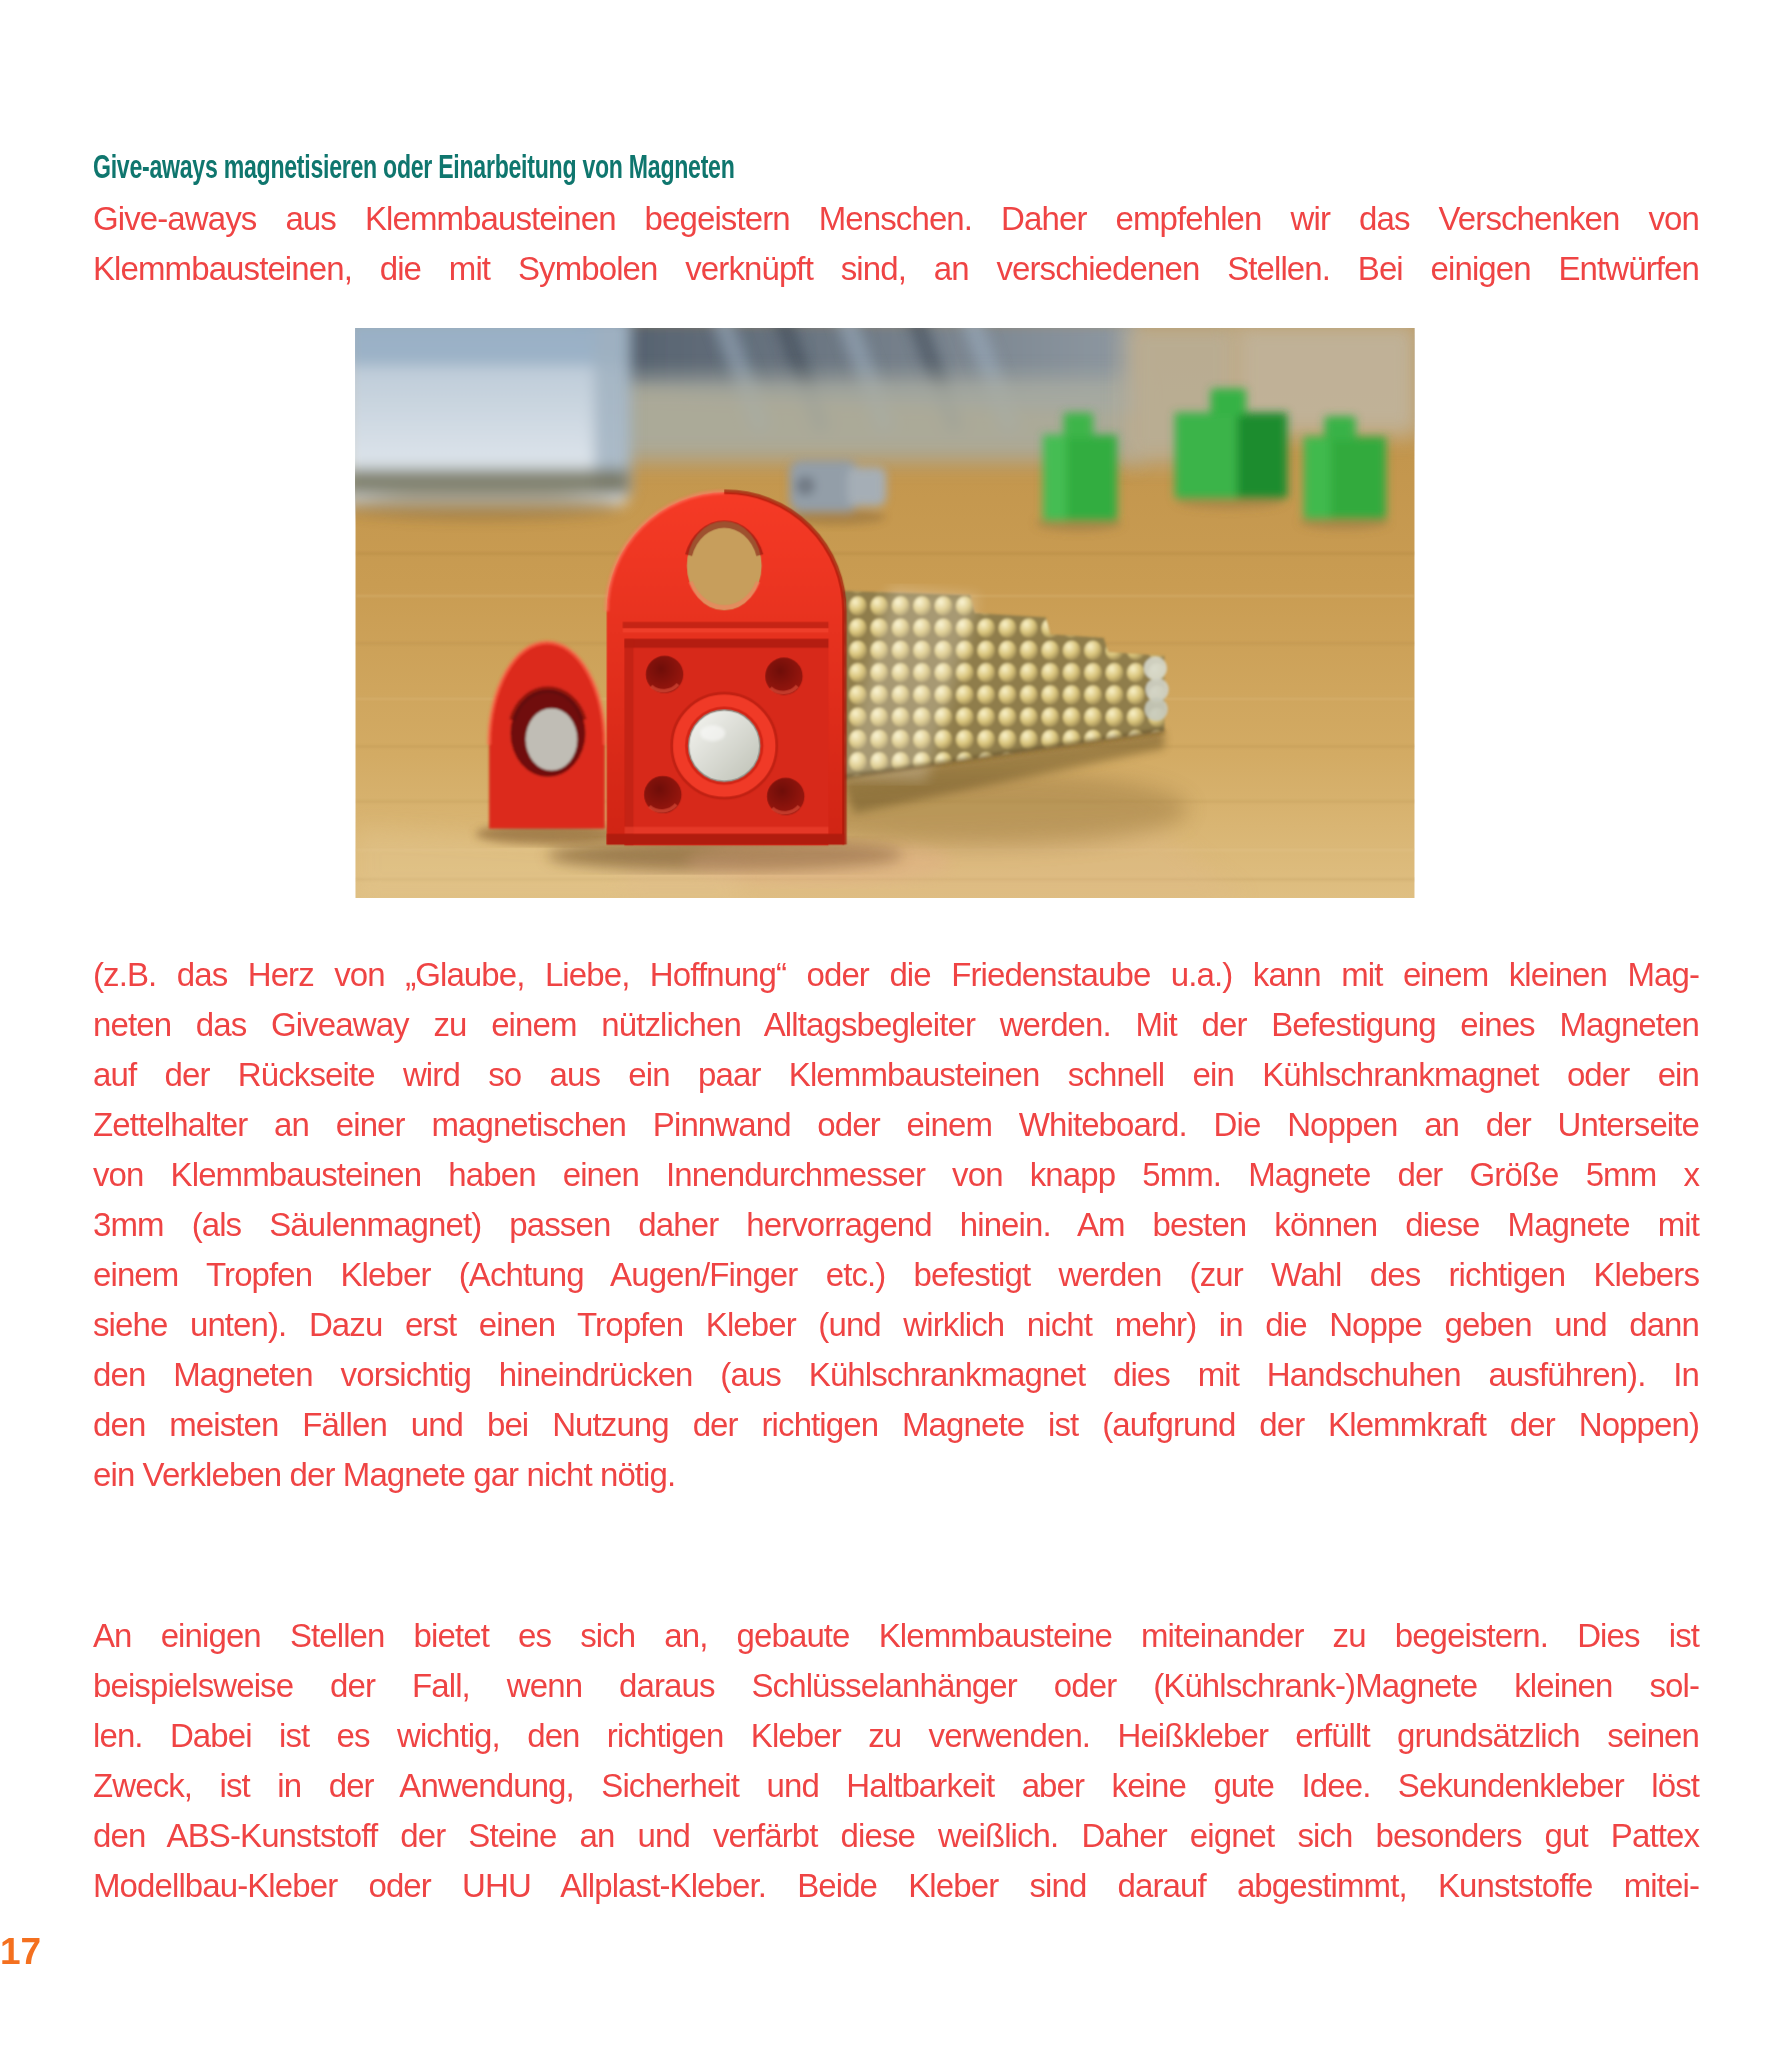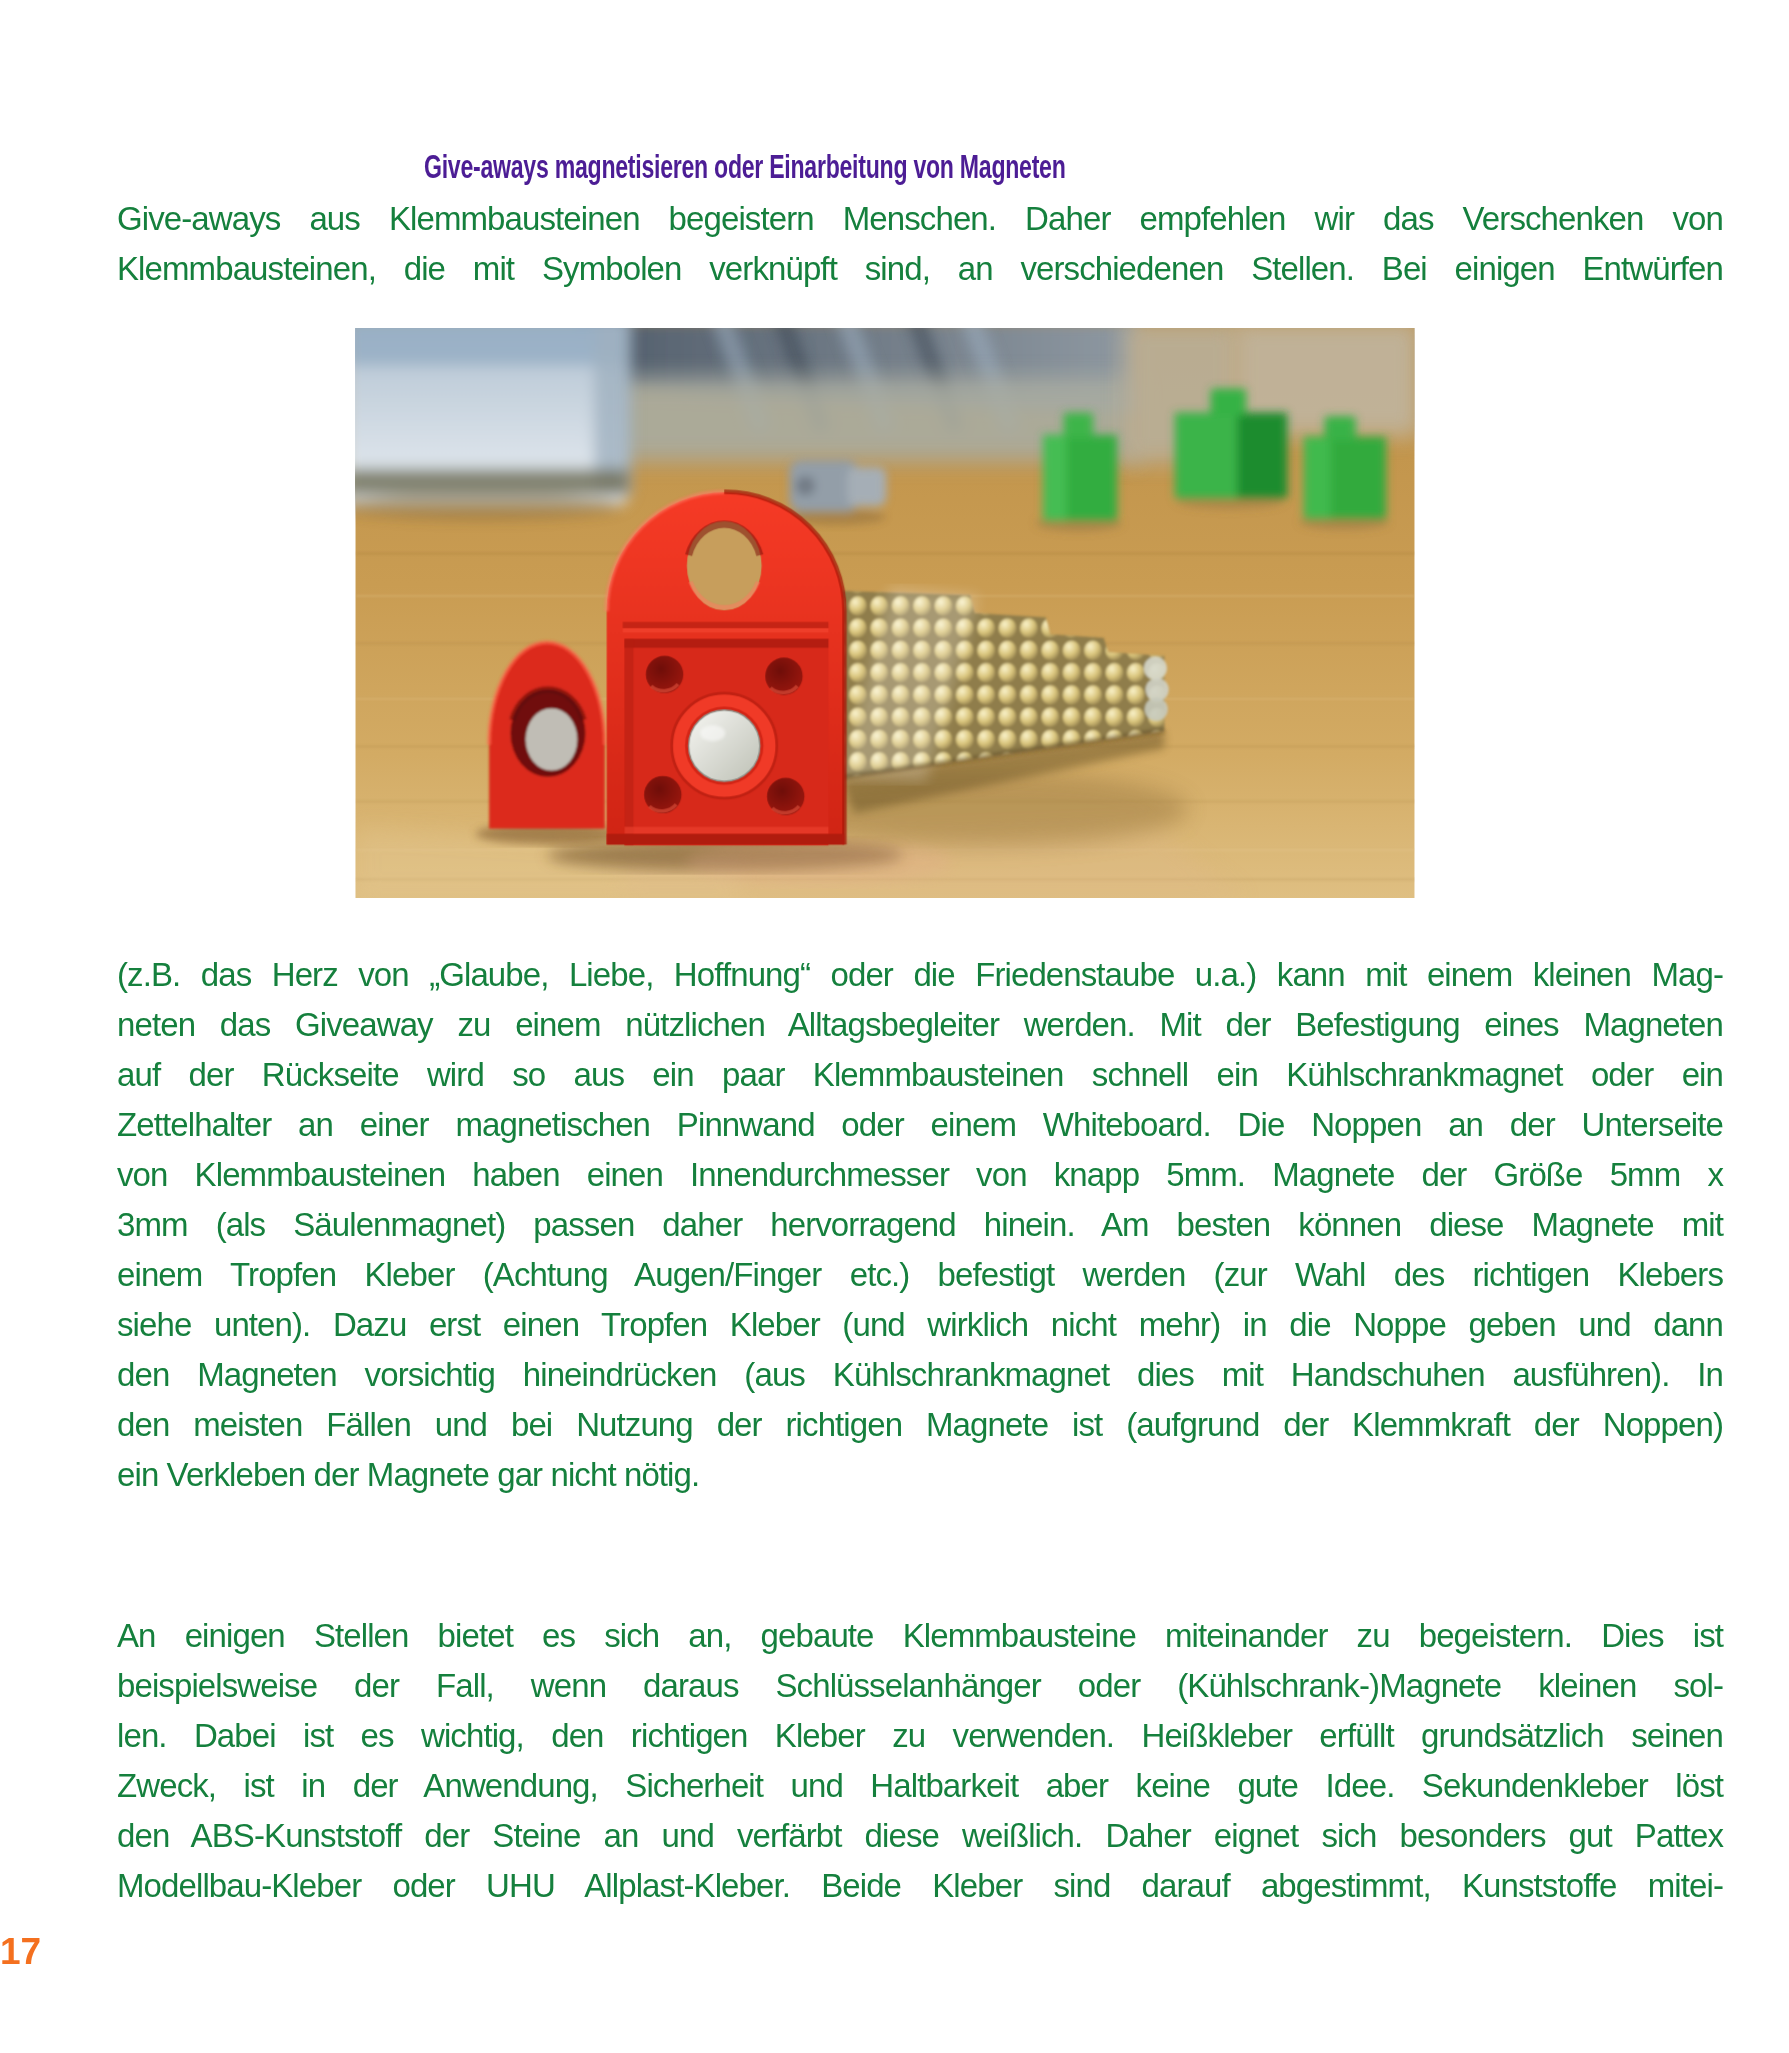--- a/index.html
+++ b/index.html
@@ -9,38 +9,36 @@
     width:1789px; height:2053px;
     background:#ffffff;
     overflow:hidden;
     font-family:"Liberation Sans","DejaVu Sans",sans-serif;
     color:#1d1d1b;
   }
   .abs { position:absolute; }
   .section-heading {
     left:93px; width:1606px; height:50px;
     font-size:34px; font-weight:700;
-    color:#4c1d95;
+    color:#0f766e;
     letter-spacing:-0.4px;
     line-height:50px;
     white-space:nowrap;
-    text-align:center;
   }
   .section-heading > span{
     display:inline-block;
     transform:scaleX(0.68);
     transform-origin:0 50%;
     white-space:nowrap;
   }
   .para {
     left:93px; width:1606px;
     font-size:33px;
     letter-spacing:-0.9px;
-    color:#15803d;
-    margin-left:24px;
+    color:#ef4444;
   }
   .tl {
     height:50px; line-height:50px;
     text-align:justify;
     text-align-last:justify;
     white-space:normal;
   }
   .tl-last {
     height:50px; line-height:50px;
     text-align:center;

